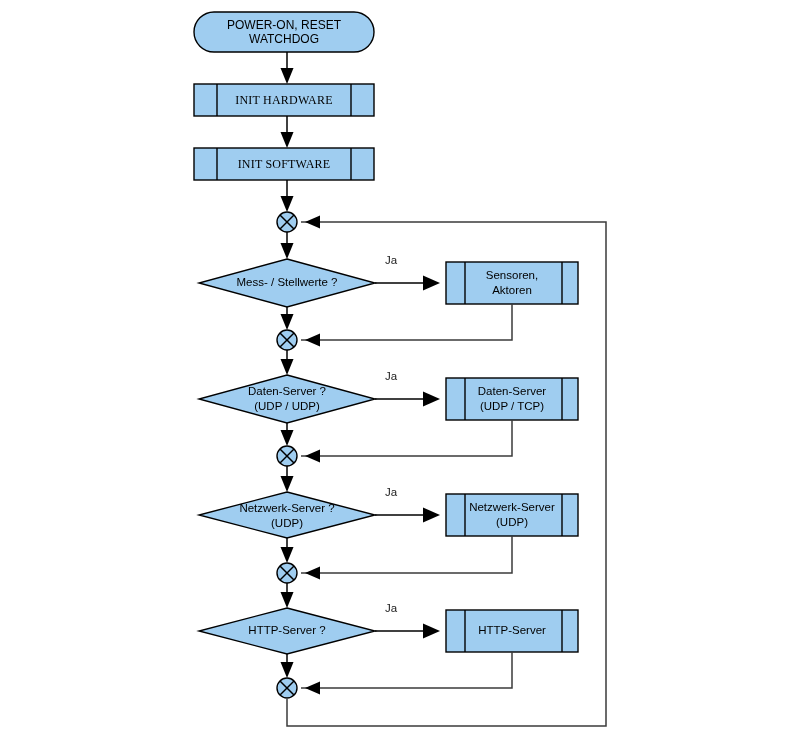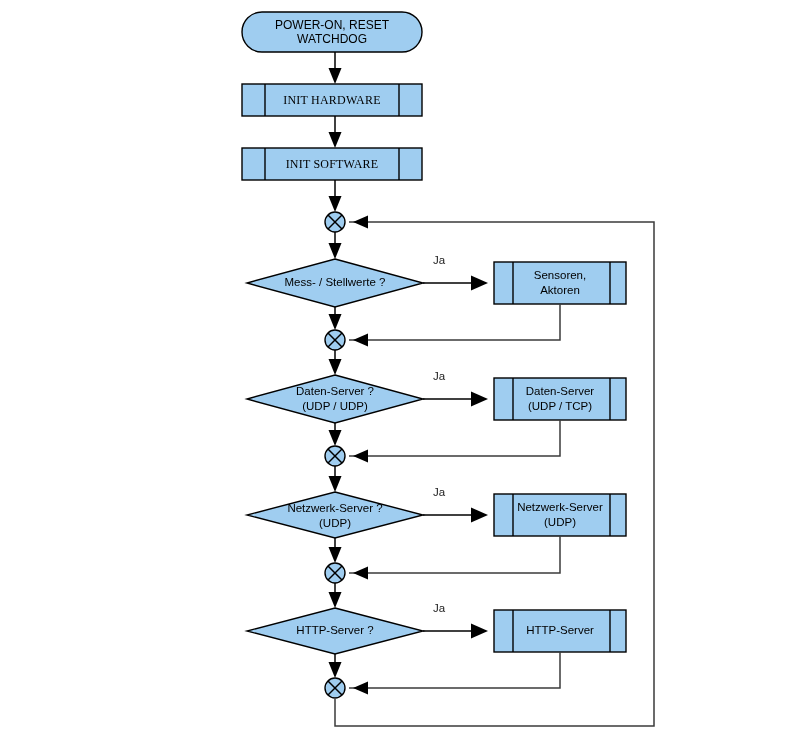--- a/index.html
+++ b/index.html
@@ -11,21 +11,20 @@
     width: 798px;
     height: 735px;
     font-family: "Liberation Sans", sans-serif;
     overflow: hidden;
   }
   #flowchart-root {
     position: relative;
     width: 704px;
     height: 735px;
     background: #ffffff;
-    margin-left: 48px;
   }
   svg#flow-svg {
     display: block;
     width: 798px;
     height: 735px;
   }
   .shape-fill {
     fill: #9fcdf0;
     stroke: #000000;
     stroke-width: 1.4;

